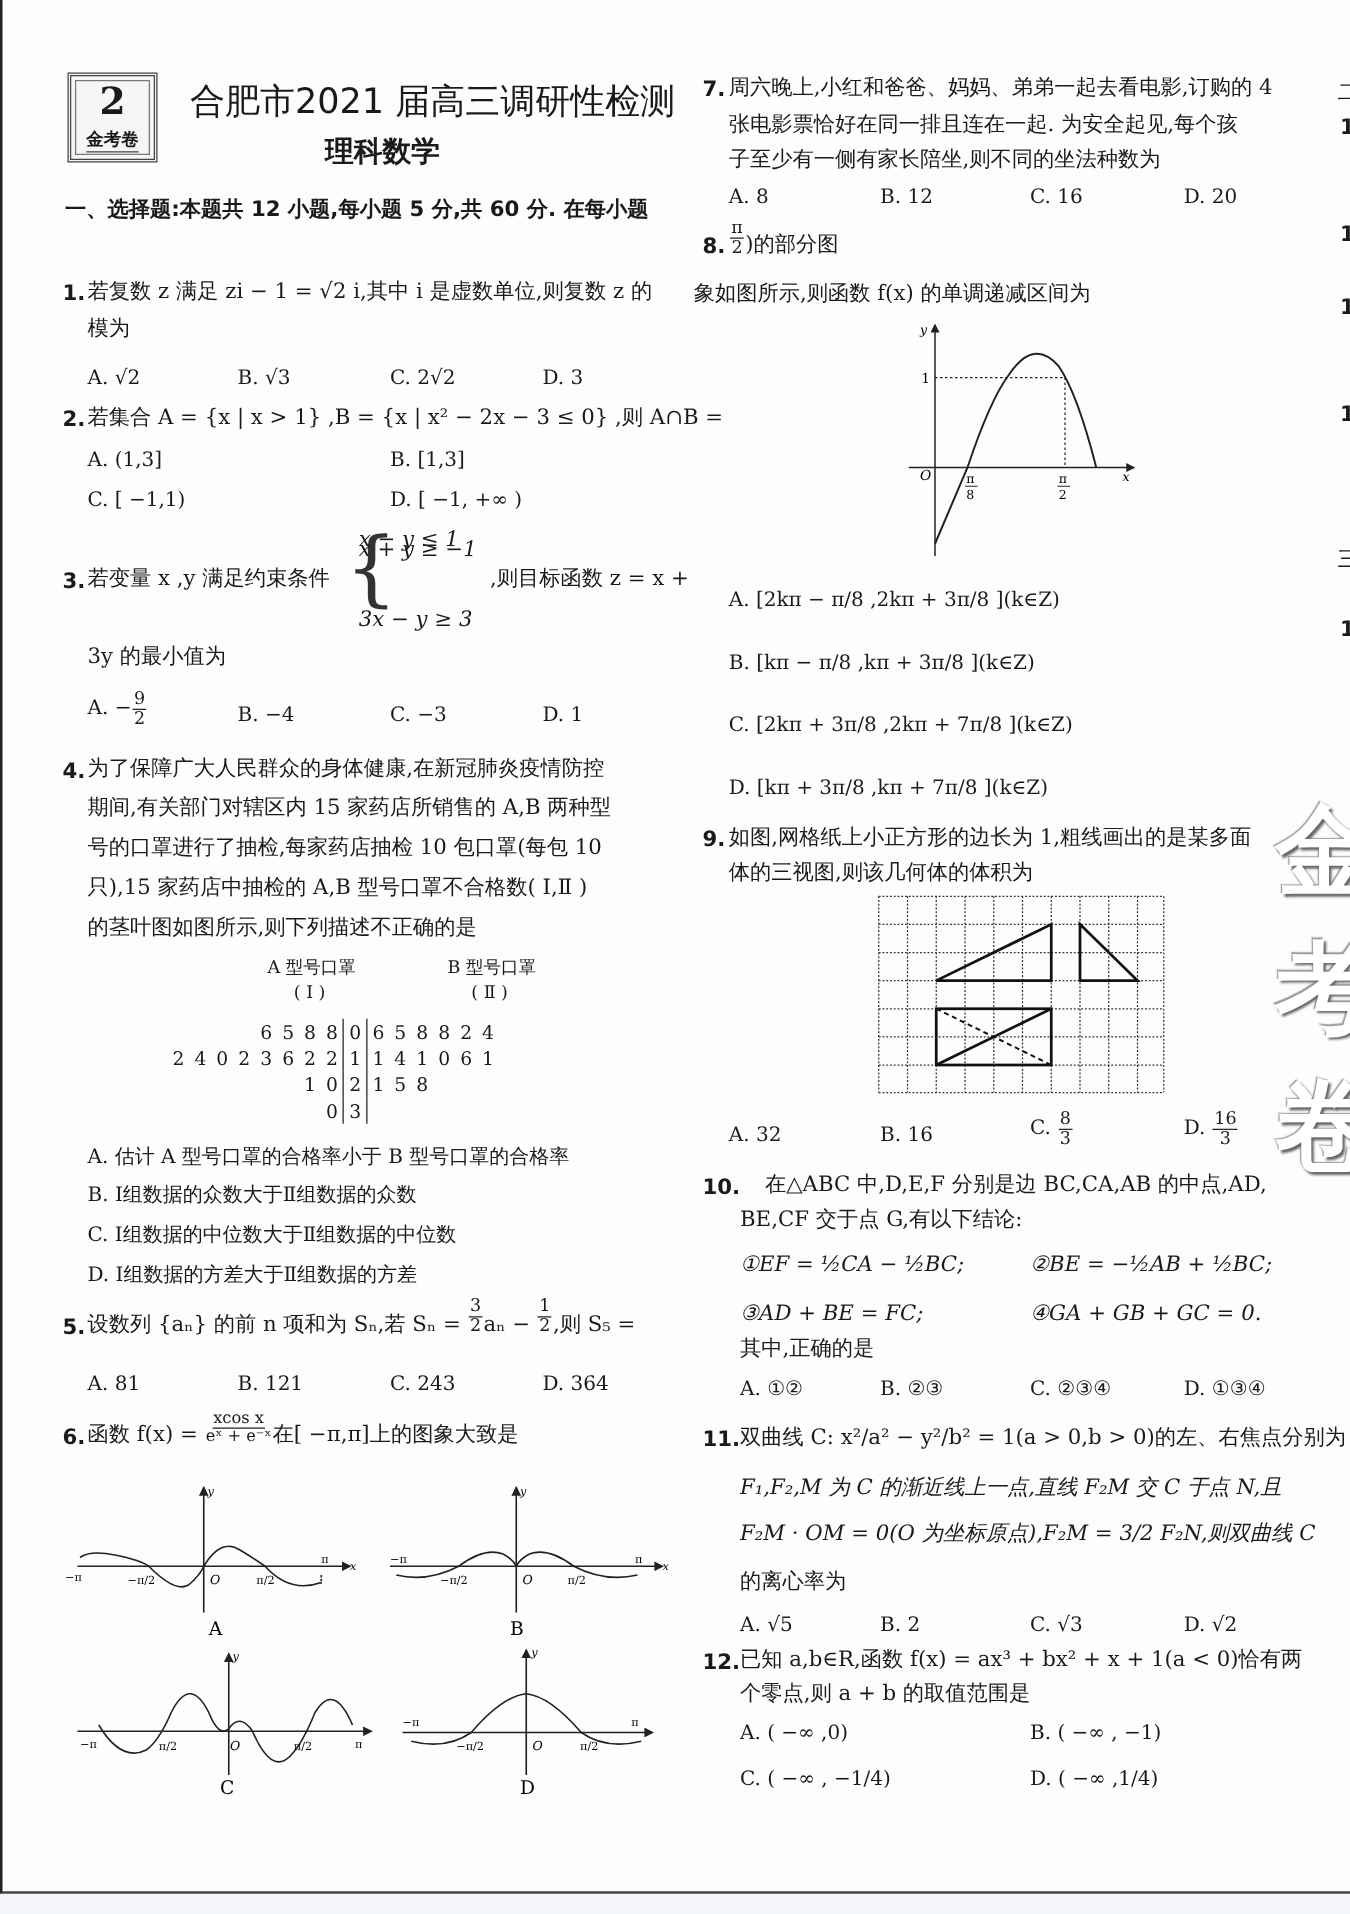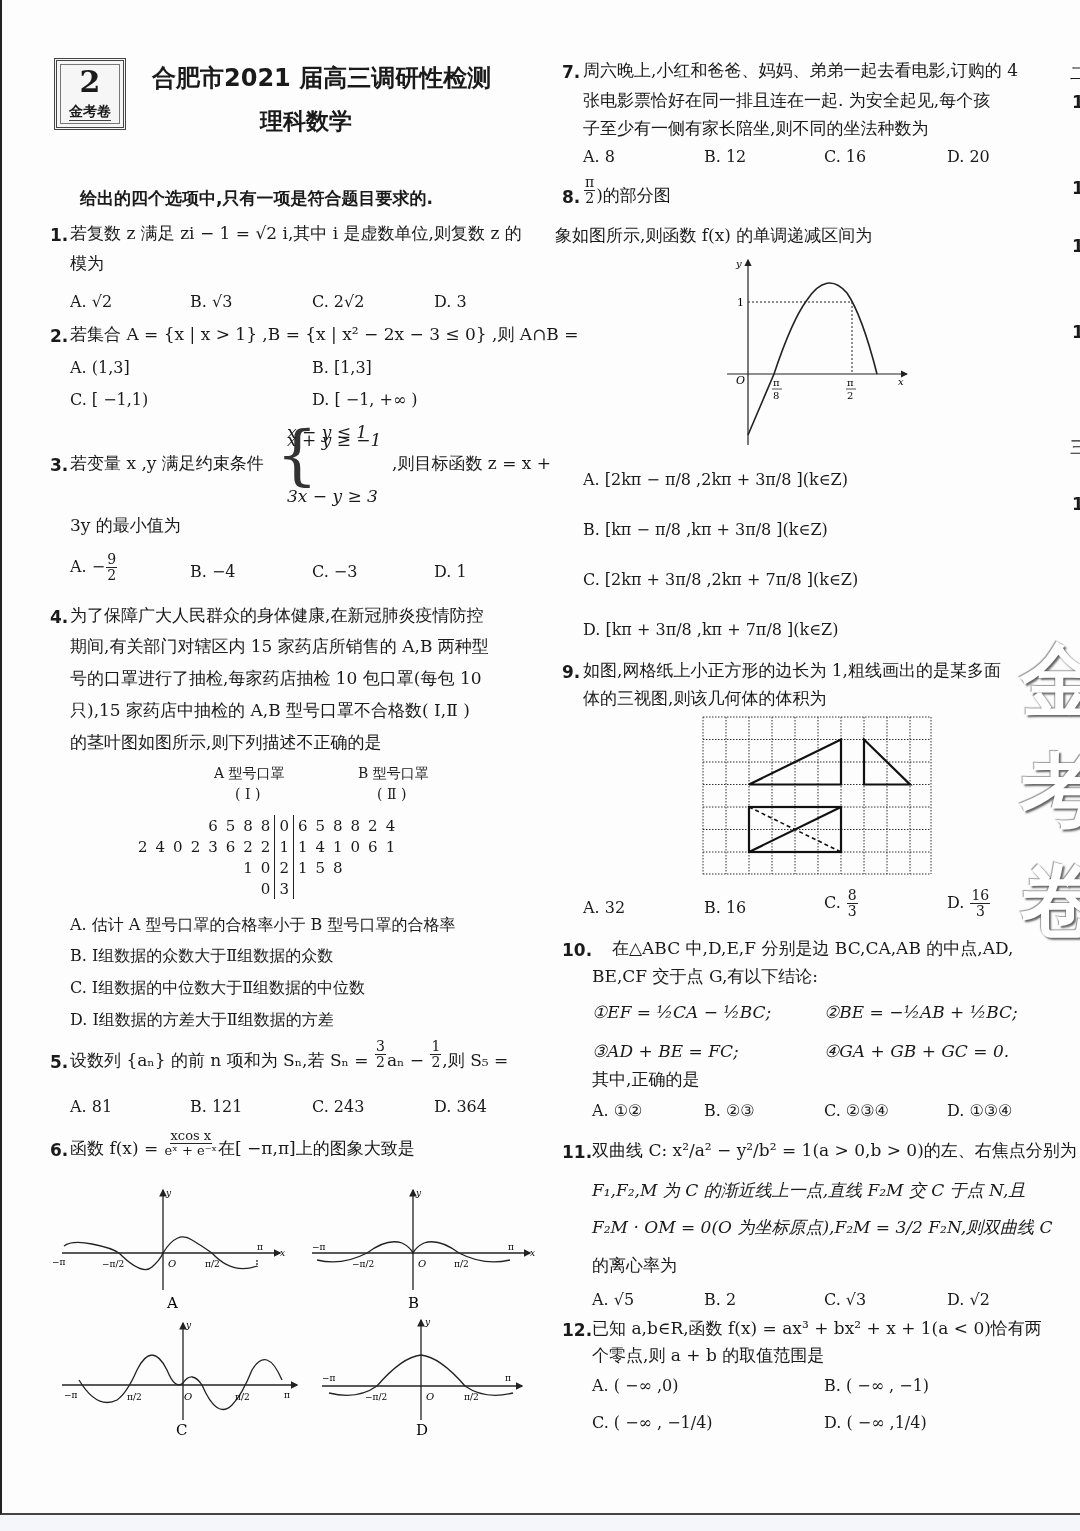--- a/index.html
+++ b/index.html
@@ -8,41 +8,41 @@
   .page { position: absolute; left: 0; top: 0; width: 1080px; height: 1515px; background: #fdfdfd; border-left: 2px solid #222; border-bottom: 2px solid #444; }
   .abs { position: absolute; white-space: nowrap; }
   .q { font-size: 17px; line-height: 1; }
   .qn { font-family: "DejaVu Sans", "Liberation Sans", sans-serif; font-weight: bold; font-size: 17px; }
   .opt { font-size: 16px; }
   .frac { display: inline-flex; flex-direction: column; align-items: center; vertical-align: middle; font-size: 14px; line-height: 1.05; margin: 0 1px; }
   .frac .n { border-bottom: 1px solid #222; padding: 0 1px; }
   .badge { position: absolute; left: 52px; top: 58px; width: 72px; height: 72px; border: 3px double #444; outline: 1px solid #777; outline-offset: -7px; background: #f6f6f6; text-align: center; }
   .badge .num { font-family: "DejaVu Serif", serif; font-weight: bold; font-size: 30px; line-height: 38px; margin-top: 2px; }
   .badge .lbl { font-size: 14px; font-weight: bold; border-bottom: 1px solid #444; display: inline-block; line-height: 18px; }
-  .title { font-family: "DejaVu Sans", sans-serif; font-weight: bold; font-size: 24px; }
+  .title { font-family: "DejaVu Sans", sans-serif; font-weight: normal; font-size: 28px; }
   .subtitle { font-family: "DejaVu Sans", sans-serif; font-weight: bold; font-size: 23px; }
   .sec { font-family: "DejaVu Sans", sans-serif; font-weight: bold; font-size: 17px; }
   .stem td { font-size: 15px; padding: 0 4px; height: 21px; text-align: center; }
   .stem .bar-l { border-right: 1.5px solid #222; }
   .watermark { position: absolute; left: 1018px; top: 625px; width: 62px; font-family: "DejaVu Serif", serif; font-size: 80px; line-height: 110px; color: #fff; text-shadow: 2px 2px 2px #666, -1px -1px 1px #999; font-weight: bold; }
   svg text { font-family: "DejaVu Serif", serif; }
 </style>
 </head>
 <body>
 
 <div class="page">
 
   <div class="badge">
     <div class="num">2</div>
     <div class="lbl">金考卷</div>
   </div>
   <div class="abs title" style="left:150px;top:62px;">合肥市2021 届高三调研性检测</div>
   <div class="abs subtitle" style="left:258px;top:106px;">理科数学</div>
 
-  <div class="abs sec" style="left:78px;top:187px;">给出的四个选项中,只有一项是符合题目要求的.</div>
+  <div class="abs sec" style="left:50px;top:156px;">一、选择题:本题共 12 小题,每小题 5 分,共 60 分. 在每小题</div>
 
   <div>
     <span class="abs qn" style="left:48px;top:225px;">1.</span>
     <span class="abs q" style="left:68px;top:225px;">若复数 z 满足 zi − 1 = √2 i,其中 i 是虚数单位,则复数 z 的</span>
     <span class="abs q" style="left:68px;top:255px;">模为</span>
     <span class="abs opt" style="left:68px;top:292px;">A. √2</span>
     <span class="abs opt" style="left:188px;top:292px;">B. √3</span>
     <span class="abs opt" style="left:310px;top:292px;">C. 2√2</span>
     <span class="abs opt" style="left:432px;top:292px;">D. 3</span>
   </div>

